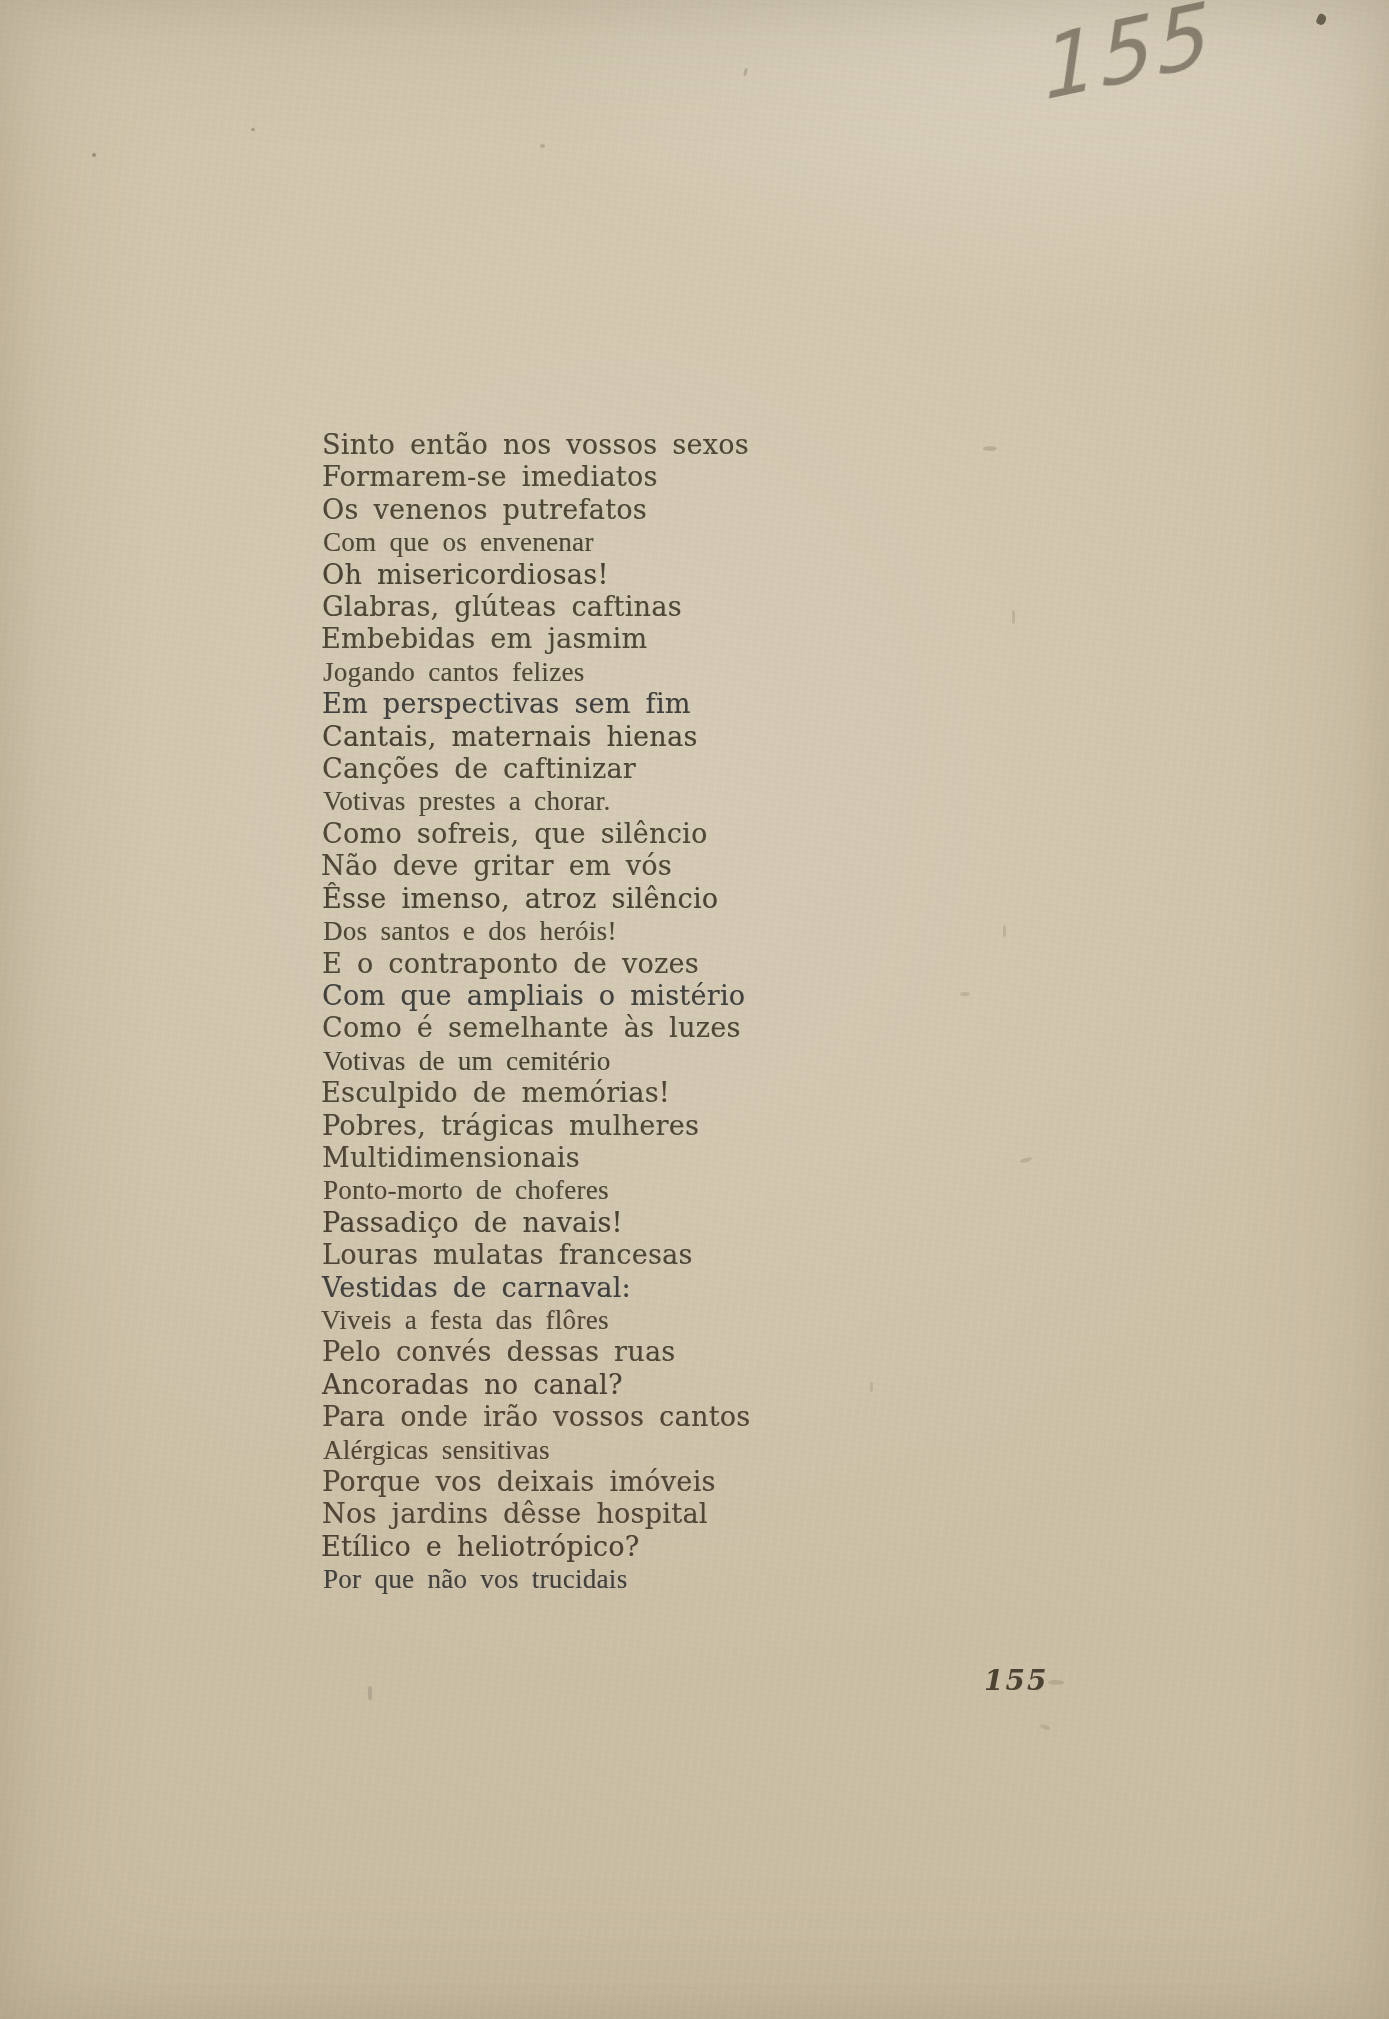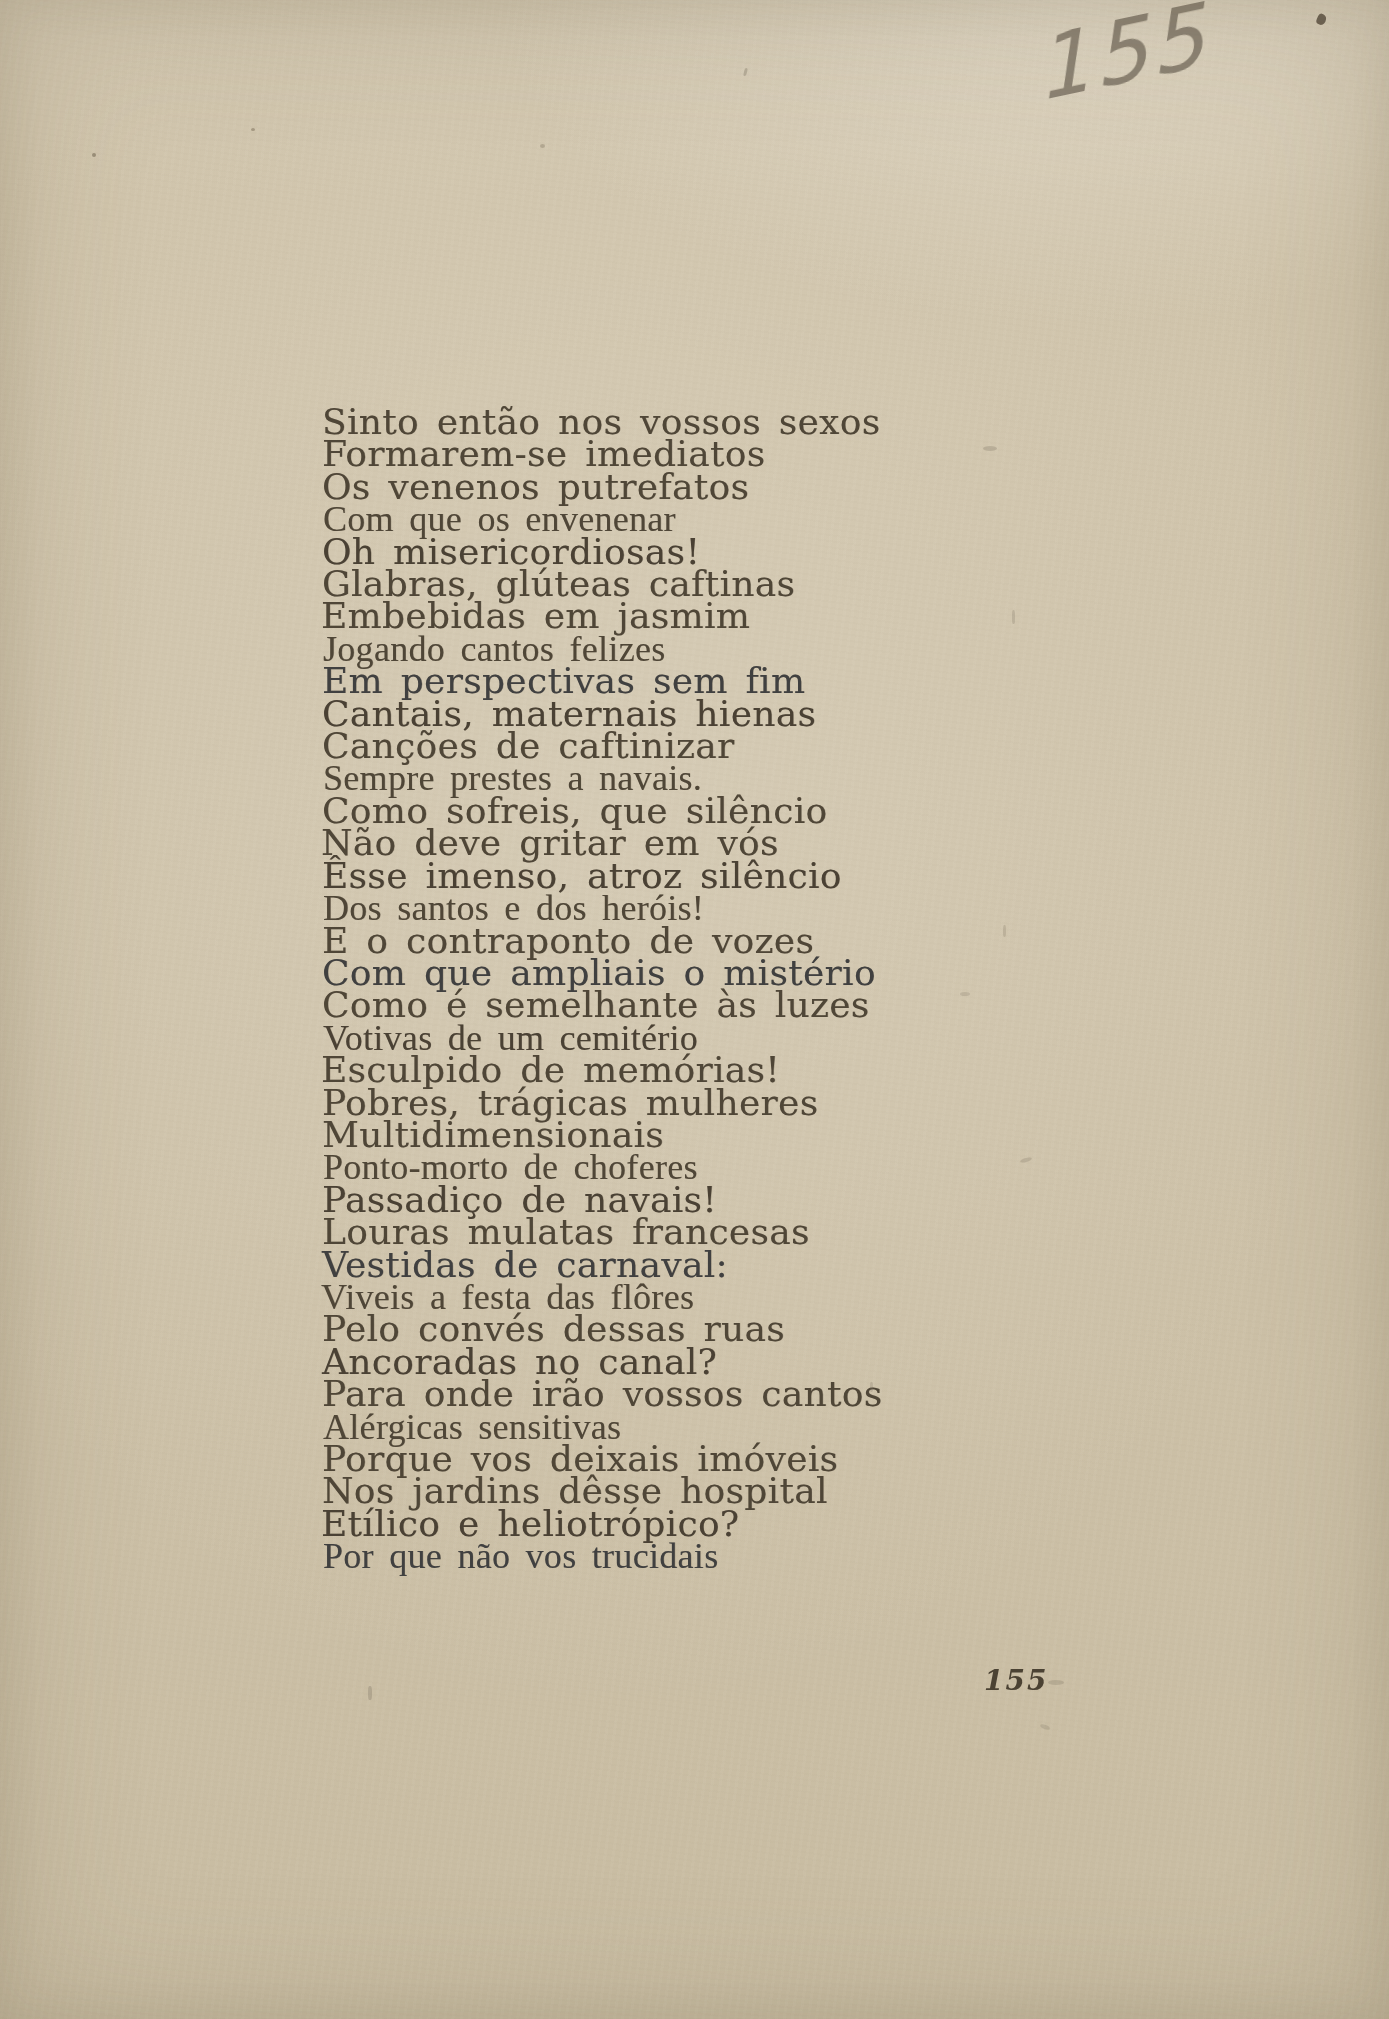--- a/index.html
+++ b/index.html
@@ -33,23 +33,23 @@
     pointer-events: none;
     box-shadow:
       inset 0 0 140px rgba(110, 96, 70, 0.22),
       inset 0 0 40px  rgba(110, 96, 70, 0.10);
   }
 
   
   .poem {
     position: absolute;
     left: 322px;
-    top: 406px;
+    top: 429px;
     width: 620px;
-    font-size: 36px;
+    font-size: 27px;
     line-height: 32.4px;
     color: #4f4637;
     word-spacing: 6px;
     letter-spacing: 0.3px;
     text-shadow: 0.4px 0.4px 0.5px rgba(79, 70, 55, 0.35);
   }
   .poem .line { white-space: nowrap; }
   .poem .line:nth-child(4n)  { transform: translateX(1px); font-family: Liberation Serif, serif;  }
   .poem .line:nth-child(7n)  { transform: translateX(-1px); }
   .poem .line:nth-child(9n)  { color: #404040; }
@@ -102,21 +102,21 @@
   <div class="line">Formarem-se imediatos</div>
   <div class="line">Os venenos putrefatos</div>
   <div class="line">Com que os envenenar</div>
   <div class="line">Oh misericordiosas!</div>
   <div class="line">Glabras, glúteas caftinas</div>
   <div class="line">Embebidas em jasmim</div>
   <div class="line">Jogando cantos felizes</div>
   <div class="line">Em perspectivas sem fim</div>
   <div class="line">Cantais, maternais hienas</div>
   <div class="line">Canções de caftinizar</div>
-  <div class="line">Sempre prestes a navais.</div>
+  <div class="line">Votivas prestes a chorar.</div>
   <div class="line">Como sofreis, que silêncio</div>
   <div class="line">Não deve gritar em vós</div>
   <div class="line">Êsse imenso, atroz silêncio</div>
   <div class="line">Dos santos e dos heróis!</div>
   <div class="line">E o contraponto de vozes</div>
   <div class="line">Com que ampliais o mistério</div>
   <div class="line">Como é semelhante às luzes</div>
   <div class="line">Votivas de um cemitério</div>
   <div class="line">Esculpido de memórias!</div>
   <div class="line">Pobres, trágicas mulheres</div>

